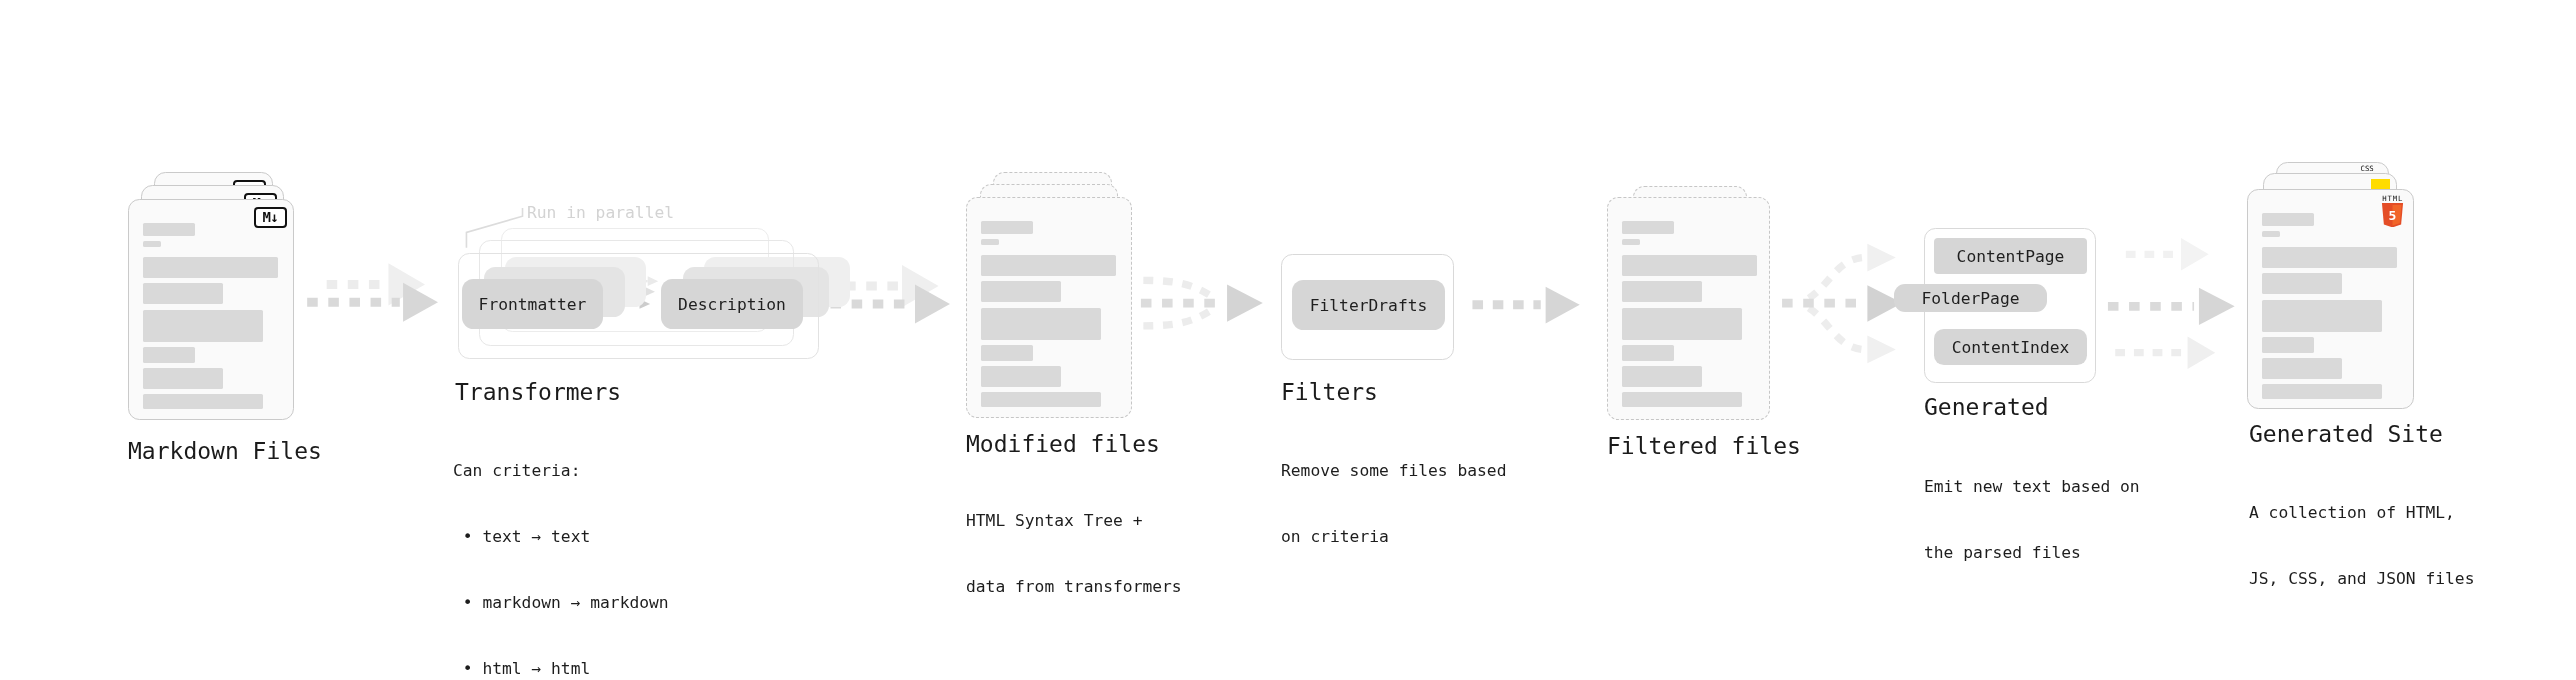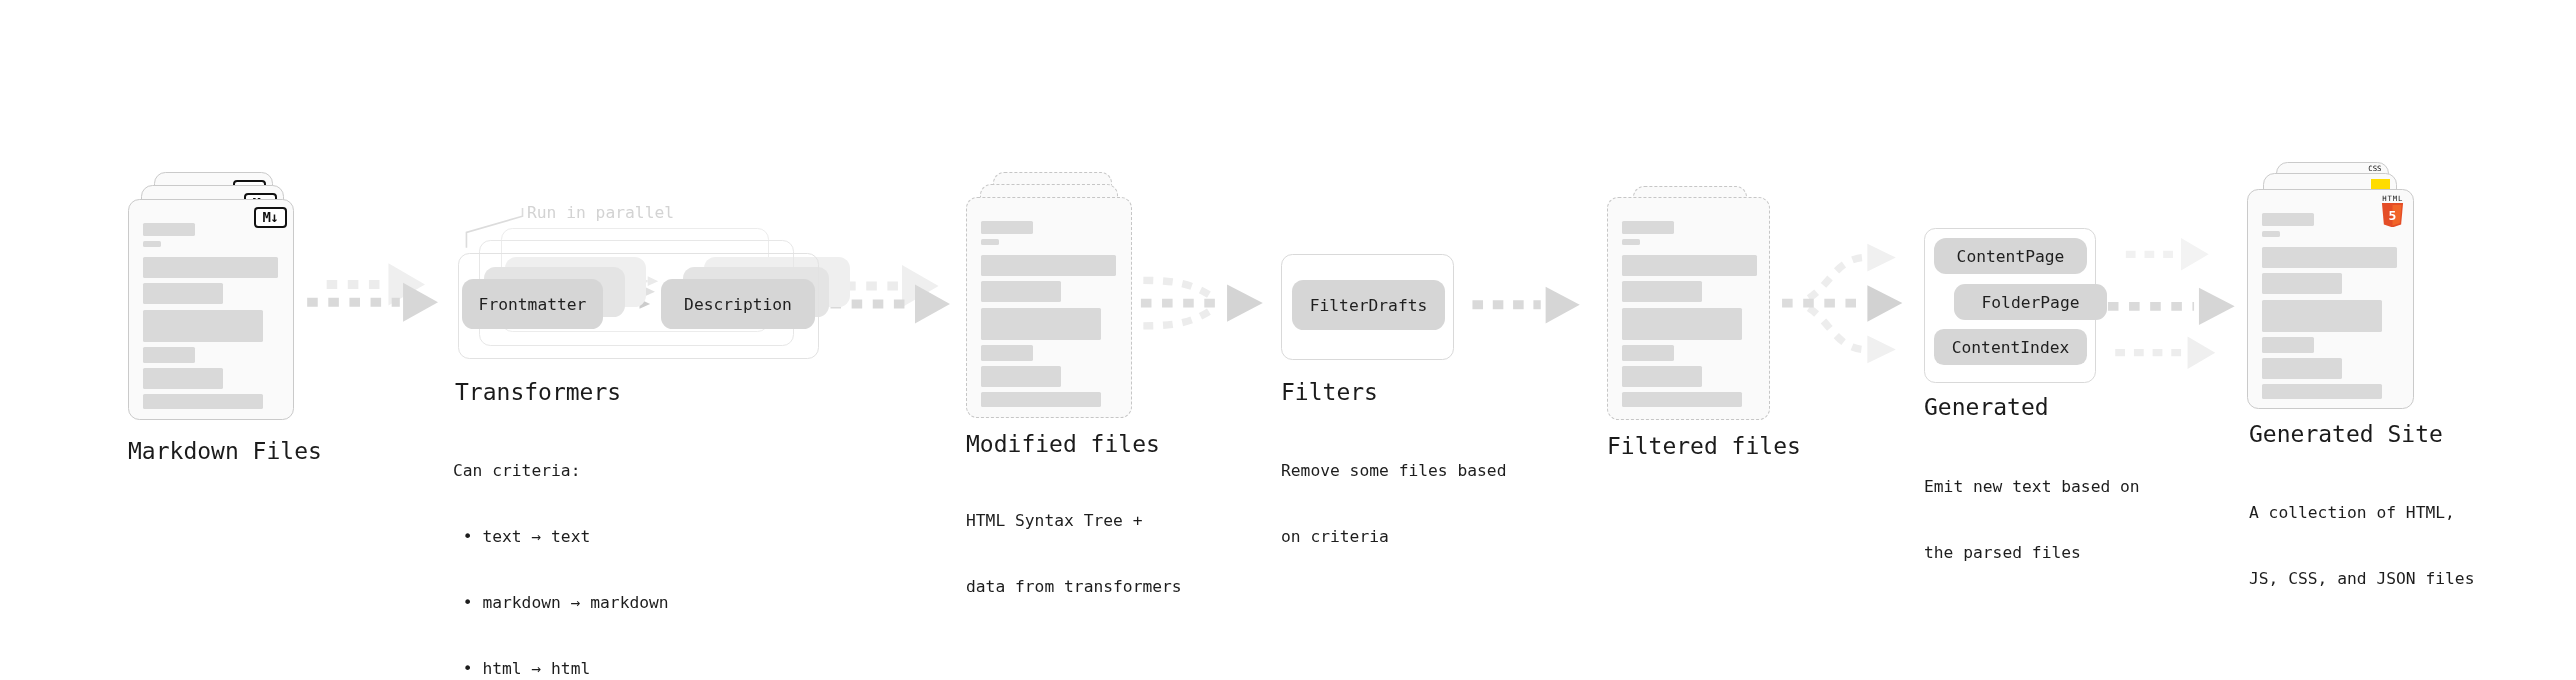--- a/index.html
+++ b/index.html
@@ -17,21 +17,21 @@
   .pill.echo2{background:#efefef;}
   .frame{position:absolute;border:1.6px solid #e2e2e2;border-radius:11.4px;box-sizing:border-box;background:transparent;}
   .frame.mid{border-color:#e7e7e7;}
   .frame.rear{border-color:#ececec;}
   .frame.solidbox{border-color:#d9d9d9;background:#ffffff;}
   .stage-label{position:absolute;font-size:23px;color:#1b1b1b;white-space:pre;}
   .stage-sub{position:absolute;font-size:16.3px;line-height:22px;color:#1d1d1d;white-space:pre;}
   .annotation{position:absolute;font-size:16.3px;color:#d3d3d3;white-space:pre;}
   .md-badge{position:absolute;top:6.5px;right:6.5px;width:32.5px;height:21px;border:2.4px solid #111;border-radius:4.1px;background:#fff;
     display:flex;align-items:center;justify-content:center;font-weight:bold;font-size:14px;color:#111;letter-spacing:-0.8px;box-sizing:border-box;}
-  .css-badge{position:absolute;top:3.3px;right:6.5px;width:21px;text-align:right;font-size:7.3px;font-weight:normal;color:#111;line-height:6.5px;}
+  .css-badge{position:absolute;top:3.3px;right:6.5px;width:21px;text-align:left;font-size:7.3px;font-weight:normal;color:#111;line-height:6.5px;}
   .css-badge .bar-blue{height:3.3px;background:#2d6ae0;margin-top:0.8px;border-radius:0.8px;}
   .js-badge{position:absolute;top:4.9px;right:6.5px;width:18.7px;height:11.4px;background:#ffdc00;}
   .html5-badge{position:absolute;top:4.9px;right:8.1px;width:24.4px;text-align:center;}
   .html5-badge .t{font-size:7.3px;font-weight:normal;letter-spacing:0.8px;color:#111;line-height:8.1px;}
 </style>
 </head>
 <body>
 
 <div class="canvas">
 
@@ -130,21 +130,21 @@
     <div class="frame rear" style="left:501px;top:228px;width:268px;height:104px"></div>
     <div class="pill echo2" style="left:505px;top:257px;width:141px;height:50px"></div>
     <div class="pill echo2" style="left:704px;top:257px;width:146px;height:50px"></div>
 
     <div class="frame mid" style="left:479px;top:240px;width:315px;height:106px"></div>
     <div class="pill echo1" style="left:484px;top:267px;width:141px;height:50px"></div>
     <div class="pill echo1" style="left:683px;top:267px;width:146px;height:50px"></div>
 
     <div class="frame" style="left:458px;top:253px;width:361px;height:106px"></div>
     <div class="pill" style="left:462px;top:279px;width:141px;height:50px"><span>Frontmatter</span></div>
-    <div class="pill" style="left:661px;top:279px;width:154px;height:50px"><span>Description</span></div>
+    <div class="pill" style="left:661px;top:279px;width:142px;height:50px"><span>Description</span></div>
 
     <div class="stage-label" style="left:455px;top:379px">Transformers</div>
     <div class="stage-sub" style="left:453px;top:416px">
       <div>Can criteria:</div>
       <div> • text → text</div>
       <div> • markdown → markdown</div>
       <div> • html → html</div>
     </div>
   </div>
 
@@ -192,22 +192,22 @@
         <div class="bar" style="width:52px;height:16.3px;margin-bottom:4.9px"></div>
         <div class="bar" style="width:80px;height:21px;margin-bottom:4.9px"></div>
         <div class="bar" style="width:120px;height:14.6px"></div>
       </div>
     </div>
     <div class="stage-label" style="left:1607px;top:433px">Filtered files</div>
   </div>
 
   <div>
     <div class="frame solidbox" style="left:1924px;top:228px;width:172px;height:155px"></div>
-    <div class="pill" style="left:1934px;top:238px;width:153px;height:36px;border-radius:12px"><span>ContentPage</span></div>
-    <div class="pill" style="left:1954px;top:284px;width:153px;height:36px;border-radius:11px"><span>FolderPage</span></div>
+    <div class="pill" style="left:1934px;top:238px;width:153px;height:36px;border-radius:4px"><span>ContentPage</span></div>
+    <div class="pill" style="left:1894px;top:284px;width:153px;height:28px;border-radius:11px"><span>FolderPage</span></div>
     <div class="pill" style="left:1934px;top:329px;width:153px;height:36px;border-radius:9.8px"><span>ContentIndex</span></div>
     <div class="stage-label" style="left:1924px;top:394px">Generated</div>
     <div class="stage-sub" style="left:1924px;top:432px">
       <div>Emit new text based on</div>
       <div>the parsed files</div>
     </div>
   </div>
 
   <div>
     <div class="sheet" style="left:2276px;top:162px;width:113px;height:52px">

